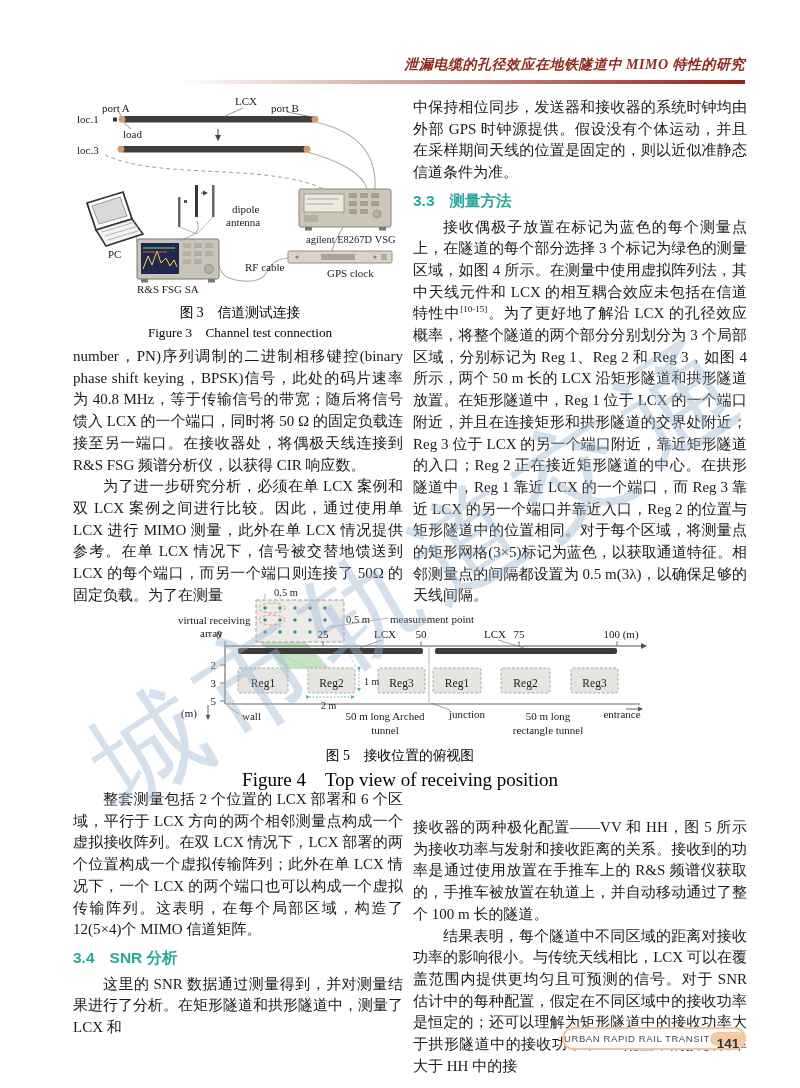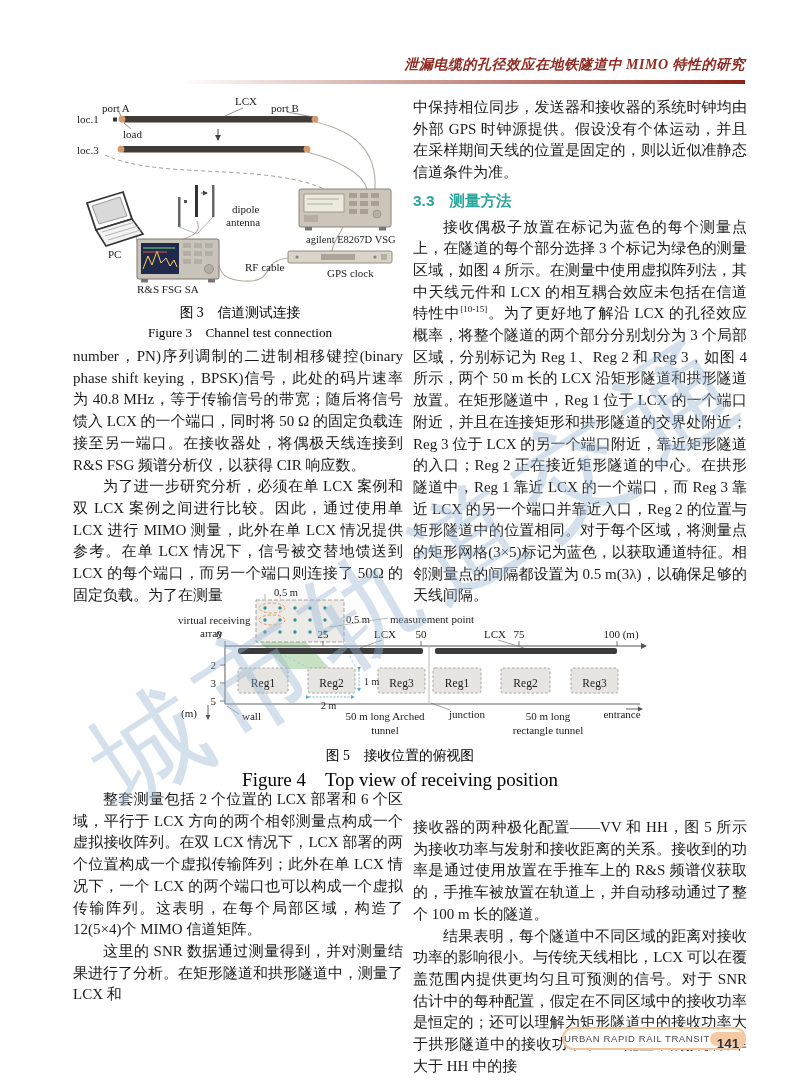--- a/index.html
+++ b/index.html
@@ -295,20 +295,23 @@
       <text x="370" y="134" font-size="11" text-anchor="middle">50 m long</text>
       <text x="370" y="148" font-size="11" text-anchor="middle">rectangle tunnel</text>
       <text x="444" y="132" font-size="11" text-anchor="middle">entrance</text>
     </svg>
   </div>
   <div class="cap cap-f4-zh">图 5　接收位置的俯视图</div>
   <div class="cap cap-f4-en">Figure 4　Top view of receiving position</div>
 
   <div class="col col-lb">
     <p class="indent">整套测量包括 2 个位置的 LCX 部署和 6 个区域，平行于 LCX 方向的两个相邻测量点构成一个虚拟接收阵列。在双 LCX 情况下，LCX 部署的两个位置构成一个虚拟传输阵列；此外在单 LCX 情况下，一个 LCX 的两个端口也可以构成一个虚拟传输阵列。这表明，在每个局部区域，构造了 12(5×4)个 MIMO 信道矩阵。</p>
+    <h3 class="section">
+      <span class="num">3.4</span><span>SNR 分析</span>
+    </h3>
     <p class="indent">这里的 SNR 数据通过测量得到，并对测量结果进行了分析。在矩形隧道和拱形隧道中，测量了 LCX 和</p>
   </div>
 
   <div class="col col-rb">
     <p class="noindent">接收器的两种极化配置——VV 和 HH，图 5 所示为接收功率与发射和接收距离的关系。接收到的功率是通过使用放置在手推车上的 R&amp;S 频谱仪获取的，手推车被放置在轨道上，并自动移动通过了整个 100 m 长的隧道。</p>
     <p class="indent">结果表明，每个隧道中不同区域的距离对接收功率的影响很小。与传统天线相比，LCX 可以在覆盖范围内提供更均匀且可预测的信号。对于 SNR 估计中的每种配置，假定在不同区域中的接收功率是恒定的；还可以理解为矩形隧道中的接收功率大于拱形隧道中的接收功率，VV 配置中的接收功率大于 HH 中的接</p>
   </div>
 
   <div class="footer-pill">
     <span class="journal">URBAN RAPID RAIL TRANSIT</span>

